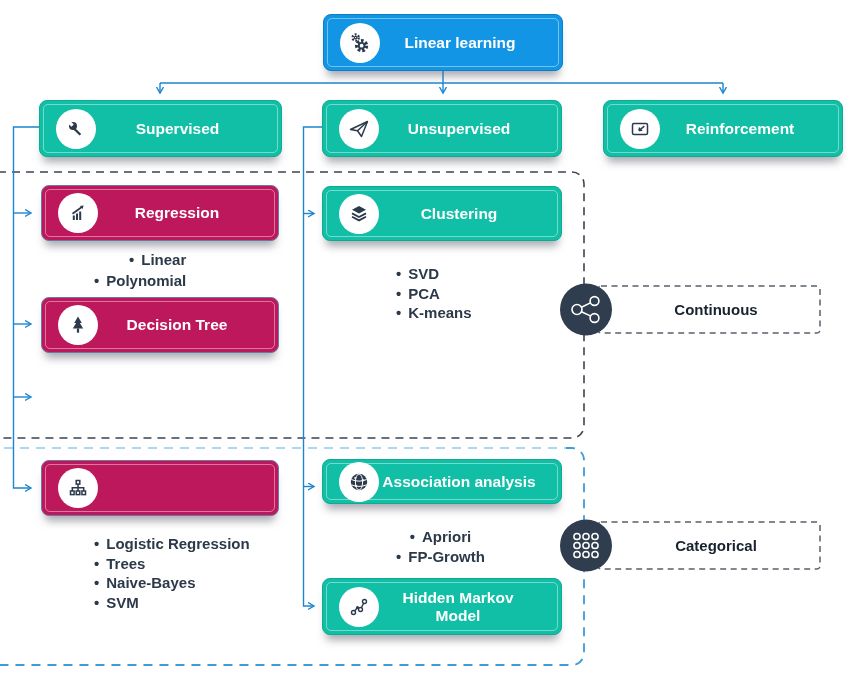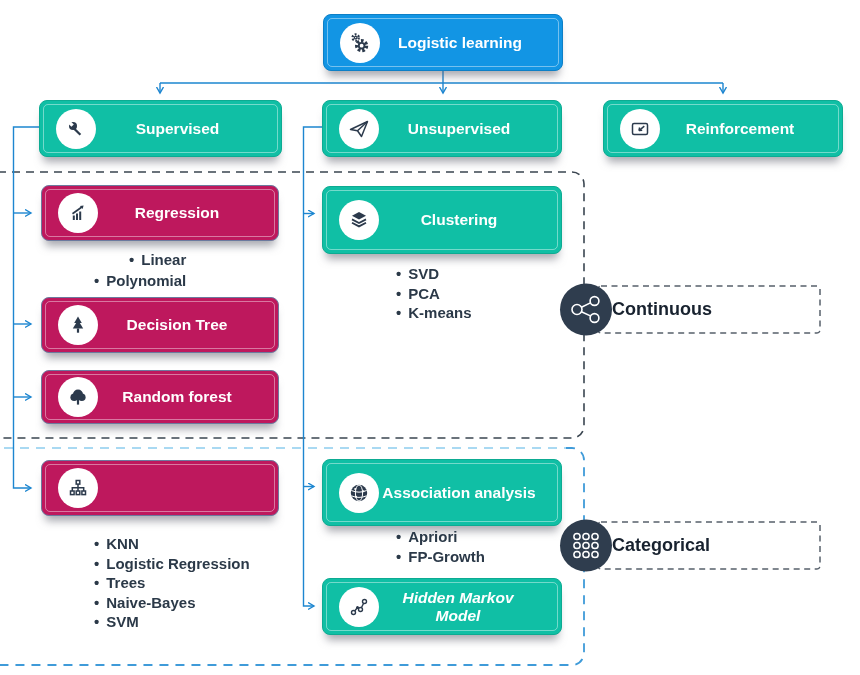--- a/index.html
+++ b/index.html
@@ -10,29 +10,29 @@
        box-shadow:0 9px 9px -4px rgba(96,99,112,.55);color:#fff;font-weight:bold;
        font-size:15.5px;box-sizing:border-box;}
   .box::after{content:"";position:absolute;inset:3px;border:1px solid rgba(255,255,255,.42);
        border-radius:5px;pointer-events:none;}
   .box.blue {background:#1295e4;border:1px solid #0d7fc6;}
   .box.teal {background:#10bfa5;border:1px solid #0dab92;}
   .box.slate{background:#be185d;border:1px solid #6c7a9e;}
   .ic{width:40px;height:40px;border-radius:50%;background:#fff;margin-left:16px;
       display:flex;align-items:center;justify-content:center;flex:none;}
   .lbl{flex:1;text-align:center;padding:0 24px 0 2px;line-height:1.15;}
-  .lbl.narrow{padding:0 32px 0 8px;font-style:italic;}
+  .lbl.narrow{padding:0 32px 0 8px;}
   ul.blist{position:absolute;margin:0;padding:0;list-style:none;font-weight:bold;
       font-size:15px;color:#2b3948;}
   ul.blist li::before{content:"•";margin-right:7px;}
   ul.lh205 li{line-height:20.5px;text-align:right;}
   ul.lh195 li{line-height:19.5px;}
-  ul.lh200 li{line-height:20px;}
-  .badge-label{position:absolute;width:208px;font-weight:bold;
-      font-size:18px;color:#18222f;}
+  ul.lh200 li{line-height:20px;text-align:center;}
+  .badge-label{position:absolute;width:208px;text-align:center;font-weight:bold;
+      font-size:15px;color:#18222f;}
 </style>
 </head>
 <body>
 
 <div class="canvas">
 
   <svg class="layer" width="860" height="675" viewBox="0 0 860 675">
     <defs>
       <marker id="arr" markerWidth="9" markerHeight="9" refX="6.5" refY="4" orient="auto" markerUnits="userSpaceOnUse">
         <path d="M0.5,0.5 L6.5,4 L0.5,7.5" fill="none" stroke="#1d86d0" stroke-width="1.4"></path>
@@ -102,21 +102,21 @@
 
   <div class="box blue" style="left:323px;top:14px;width:240px;height:57px">
     <span class="ic">
       <svg width="26" height="26" viewBox="0 0 24 24" fill="none" stroke="#2c3a4c">
         <circle cx="13.5" cy="14.5" r="4.6" stroke-width="3" stroke-dasharray="2.4 1.7"></circle>
         <circle cx="13.5" cy="14.5" r="2.6" stroke-width="1.7"></circle>
         <circle cx="8" cy="7" r="2.9" stroke-width="2.1" stroke-dasharray="1.7 1.4"></circle>
         <circle cx="8" cy="7" r="1.2" stroke-width="1.1"></circle>
       </svg>
     </span>
-    <span class="lbl">Logistic learning</span>
+    <span class="lbl">Linear learning</span>
   </div>
 
   <div class="box teal" style="left:39px;top:100px;width:243px;height:57px">
     <span class="ic">
       <svg width="24" height="24" viewBox="0 0 24 24">
         <circle cx="9" cy="9" r="4" fill="#2c3a4c"></circle>
         <path d="M10.8,10.8 L17.2,17 L15.6,18.6 L9.4,12.4" fill="#2c3a4c"></path>
         <path d="M8.6,8.6 L3.2,3.2" stroke="#fff" stroke-width="3.4"></path>
       </svg>
     </span>
@@ -163,56 +163,45 @@
     <span class="ic">
       <svg width="24" height="24" viewBox="0 0 24 24" fill="#2c3a4c">
         <polygon points="12,3.5 8.2,10 15.8,10"></polygon>
         <polygon points="12,7 6.8,15.5 17.2,15.5"></polygon>
         <rect x="10.9" y="15.5" width="2.2" height="4.2"></rect>
       </svg>
     </span>
     <span class="lbl">Decision Tree</span>
   </div>
 
-  <div class="box slate" style="left:41px;top:370px;width:238px;height:54px">
-    <span class="ic">
-      <svg width="24" height="24" viewBox="0 0 24 24" fill="#2c3a4c">
-        <circle cx="12" cy="9.5" r="5"></circle>
-        <circle cx="8.2" cy="12.3" r="3.8"></circle>
-        <circle cx="15.8" cy="12.3" r="3.8"></circle>
-        <rect x="10.9" y="13" width="2.2" height="6.6"></rect>
-      </svg>
-    </span>
-    <span class="lbl">Random forest</span>
-  </div>
 
   <div class="box slate" style="left:41px;top:460px;width:238px;height:56px">
     <span class="ic">
       <svg width="24" height="24" viewBox="0 0 24 24" fill="none" stroke="#2c3a4c" stroke-width="1.5">
         <rect x="10.2" y="4.5" width="3.6" height="3.6"></rect>
         <rect x="4.5" y="15" width="3.6" height="3.6"></rect>
         <rect x="10.2" y="15" width="3.6" height="3.6"></rect>
         <rect x="15.9" y="15" width="3.6" height="3.6"></rect>
         <path d="M12,8.1 V11.8 M6.3,15 V11.8 H17.7 V15 M12,11.8 V15"></path>
       </svg>
     </span>
   </div>
 
-  <div class="box teal" style="left:322px;top:186px;width:240px;height:68px">
+  <div class="box teal" style="left:322px;top:186px;width:240px;height:55px">
     <span class="ic">
       <svg width="24" height="24" viewBox="0 0 24 24">
         <polygon points="12,4 19,7.8 12,11.6 5,7.8" fill="#2c3a4c"></polygon>
         <path d="M5,11.4 L12,15 L19,11.4" stroke="#2c3a4c" stroke-width="1.8" fill="none"></path>
         <path d="M5,14.8 L12,18.4 L19,14.8" stroke="#2c3a4c" stroke-width="1.8" fill="none"></path>
       </svg>
     </span>
     <span class="lbl">Clustering</span>
   </div>
 
-  <div class="box teal" style="left:322px;top:459px;width:240px;height:67px">
+  <div class="box teal" style="left:322px;top:459px;width:240px;height:45px">
     <span class="ic">
       <svg width="24" height="24" viewBox="0 0 24 24">
         <circle cx="12" cy="12" r="8.2" fill="#2c3a4c"></circle>
         <g fill="none" stroke="#fff" stroke-width="1">
           <ellipse cx="12" cy="12" rx="3.6" ry="8"></ellipse>
           <path d="M4.3,9.5 Q12,12.8 19.7,9.5 M4.3,14.8 Q12,18 19.7,14.8"></path>
         </g>
         <circle cx="8.2" cy="8" r="1" fill="#fff"></circle>
         <circle cx="16.4" cy="10.2" r="1" fill="#fff"></circle>
         <circle cx="9" cy="15.8" r="1" fill="#fff"></circle>
@@ -233,21 +222,20 @@
     </span>
     <span class="lbl narrow">Hidden Markov Model</span>
   </div>
 
   <ul class="blist lh205" style="left:94px;top:250px">
     <li>Linear</li>
     <li>Polynomial</li>
   </ul>
 
   <ul class="blist lh195" style="left:94px;top:534px">
-    <li>KNN</li>
     <li>Logistic Regression</li>
     <li>Trees</li>
     <li>Naive-Bayes</li>
     <li>SVM</li>
   </ul>
 
   <ul class="blist lh195" style="left:396px;top:264px">
     <li>SVD</li>
     <li>PCA</li>
     <li>K-means</li>

